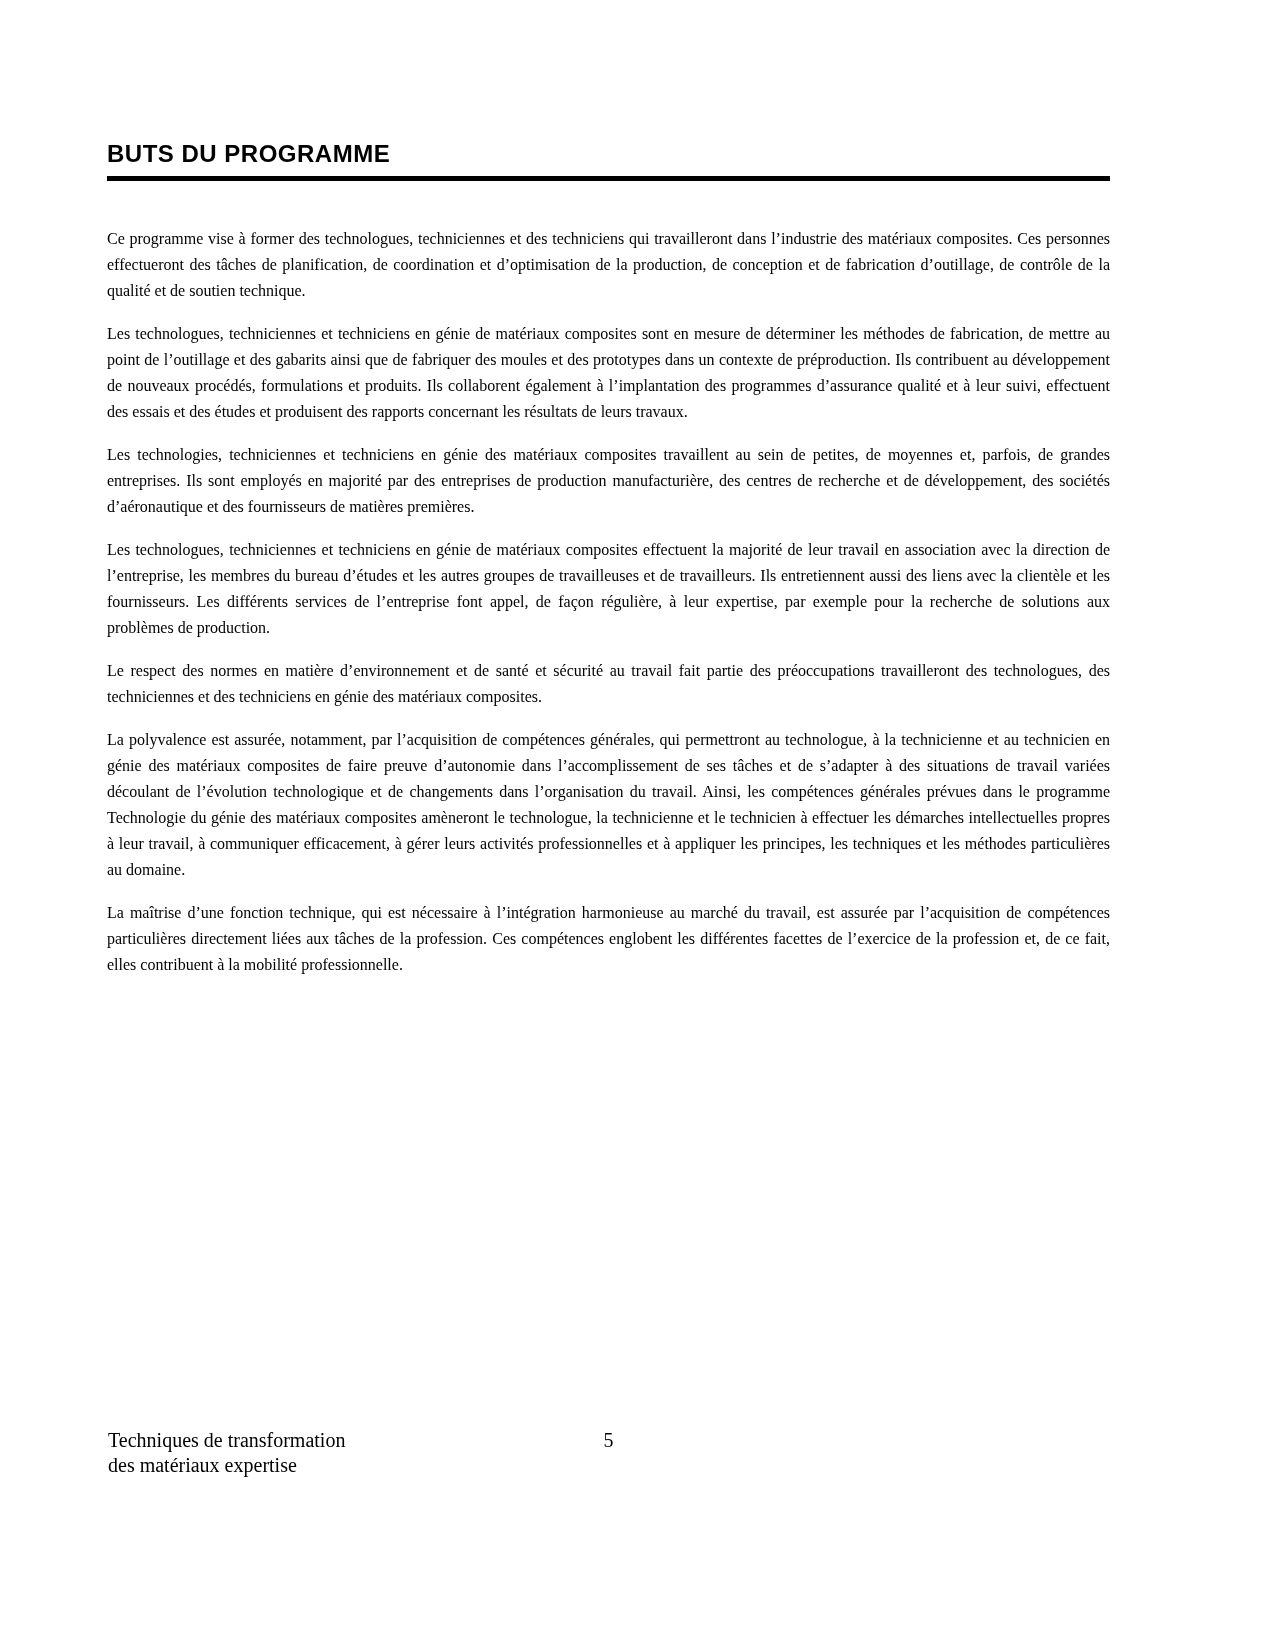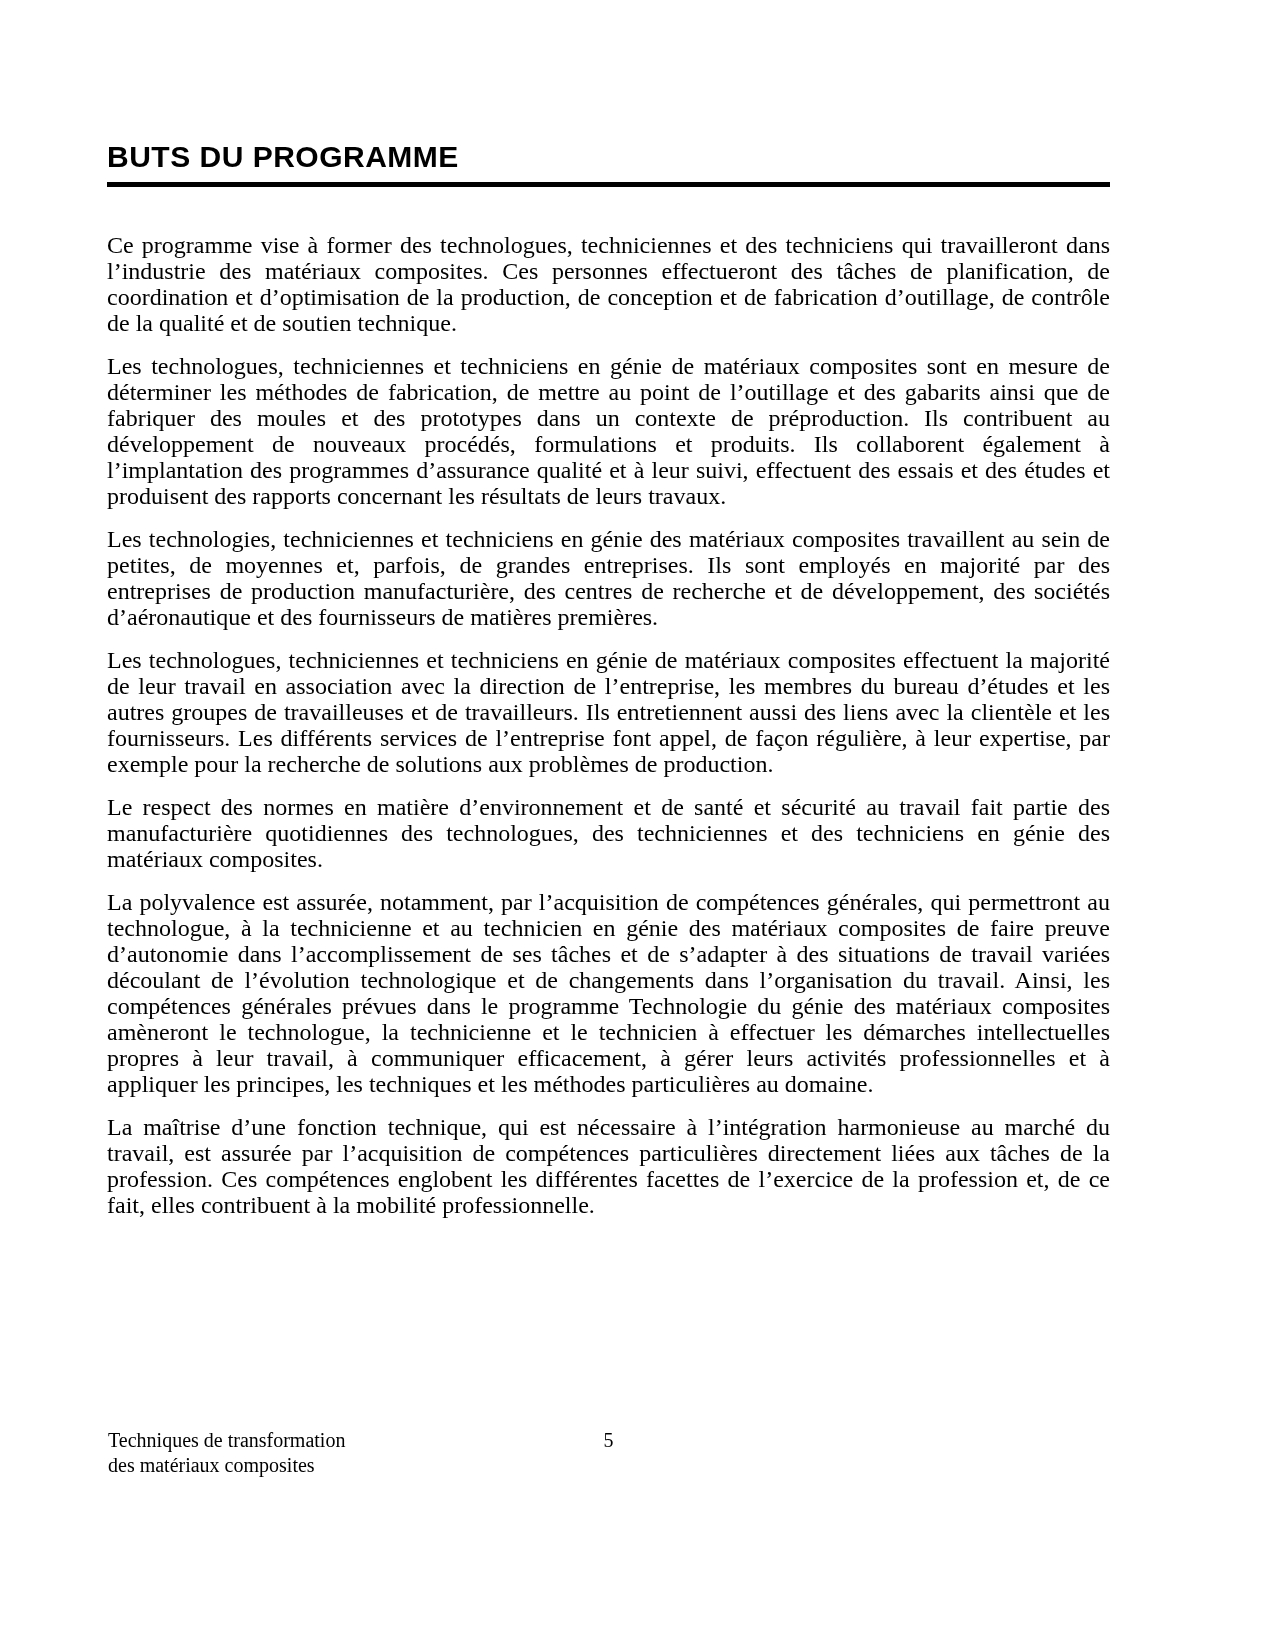--- a/index.html
+++ b/index.html
@@ -18,33 +18,33 @@
   }
   .content {
     position: absolute;
     left: 107px;
     top: 140px;
     width: 1003px;
   }
   .heading {
     font-family: "Liberation Sans", "DejaVu Sans", sans-serif;
     font-weight: bold;
-    font-size: 30px;
+    font-size: 24px;
     letter-spacing: 0.5px;
     margin: 0 0 8px 0;
   }
   .title-rule {
     width: 100%;
     height: 5px;
     background: #000000;
     margin: 0 0 45px 0;
   }
   .body-text p {
     margin: 0 0 17px 0;
-    font-size: 24px;
+    font-size: 16px;
     line-height: 26px;
     text-align: justify;
   }
   .footer {
     position: absolute;
     left: 107px;
     top: 1428px;
     width: 1003px;
     font-size: 20px;
     line-height: 25px;
@@ -69,27 +69,27 @@
 
   <div class="content">
     <h1 class="heading">BUTS DU PROGRAMME</h1>
     <div class="title-rule"></div>
 
     <div class="body-text">
       <p>Ce programme vise à former des technologues, techniciennes et des techniciens qui travailleront dans l’industrie des matériaux composites. Ces personnes effectueront des tâches de planification, de coordination et d’optimisation de la production, de conception et de fabrication d’outillage, de contrôle de la qualité et de soutien technique.</p>
       <p>Les technologues, techniciennes et techniciens en génie de matériaux composites sont en mesure de déterminer les méthodes de fabrication, de mettre au point de l’outillage et des gabarits ainsi que de fabriquer des moules et des prototypes dans un contexte de préproduction. Ils contribuent au développement de nouveaux procédés, formulations et produits. Ils collaborent également à l’implantation des programmes d’assurance qualité et à leur suivi, effectuent des essais et des études et produisent des rapports concernant les résultats de leurs travaux.</p>
       <p>Les technologies, techniciennes et techniciens en génie des matériaux composites travaillent au sein de petites, de moyennes et, parfois, de grandes entreprises. Ils sont employés en majorité par des entreprises de production manufacturière, des centres de recherche et de développement, des sociétés d’aéronautique et des fournisseurs de matières premières.</p>
       <p>Les technologues, techniciennes et techniciens en génie de matériaux composites effectuent la majorité de leur travail en association avec la direction de l’entreprise, les membres du bureau d’études et les autres groupes de travailleuses et de travailleurs. Ils entretiennent aussi des liens avec la clientèle et les fournisseurs. Les différents services de l’entreprise font appel, de façon régulière, à leur expertise, par exemple pour la recherche de solutions aux problèmes de production.</p>
-      <p>Le respect des normes en matière d’environnement et de santé et sécurité au travail fait partie des manufacturière quotidiennes des technologues, des techniciennes et des techniciens en génie des matériaux composites.</p>
+      <p>Le respect des normes en matière d’environnement et de santé et sécurité au travail fait partie des préoccupations travailleront des technologues, des techniciennes et des techniciens en génie des matériaux composites.</p>
       <p>La polyvalence est assurée, notamment, par l’acquisition de compétences générales, qui permettront au technologue, à la technicienne et au technicien en génie des matériaux composites de faire preuve d’autonomie dans l’accomplissement de ses tâches et de s’adapter à des situations de travail variées découlant de l’évolution technologique et de changements dans l’organisation du travail. Ainsi, les compétences générales prévues dans le programme Technologie du génie des matériaux composites amèneront le technologue, la technicienne et le technicien à effectuer les démarches intellectuelles propres à leur travail, à communiquer efficacement, à gérer leurs activités professionnelles et à appliquer les principes, les techniques et les méthodes particulières au domaine.</p>
       <p>La maîtrise d’une fonction technique, qui est nécessaire à l’intégration harmonieuse au marché du travail, est assurée par l’acquisition de compétences particulières directement liées aux tâches de la profession. Ces compétences englobent les différentes facettes de l’exercice de la profession et, de ce fait, elles contribuent à la mobilité professionnelle.</p>
     </div>
   </div>
 
   <div class="footer">
     <div class="footer-page">5</div>
     <div class="footer-left">
       <div>Techniques de transformation</div>
-      <div>des matériaux composites</div>
+      <div>des matériaux expertise</div>
     </div>
   </div>
 
 </div>
 
 </body></html>

